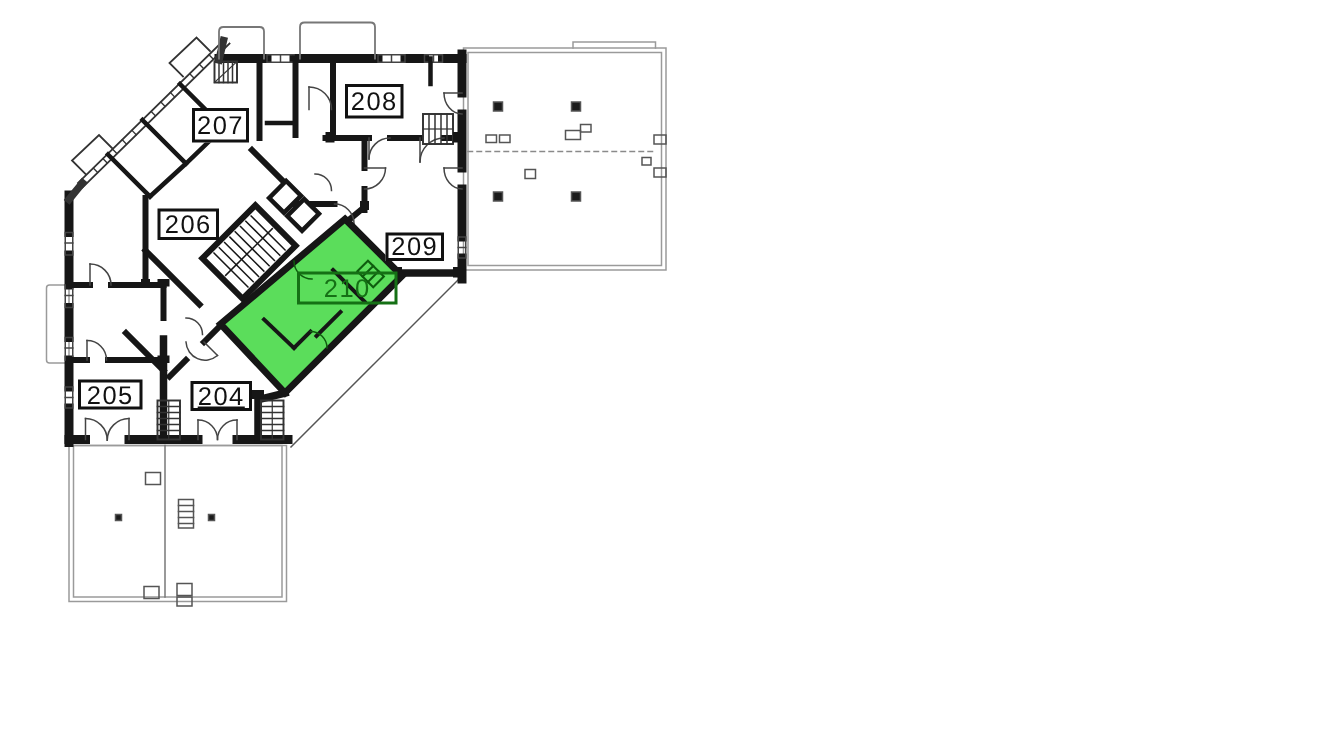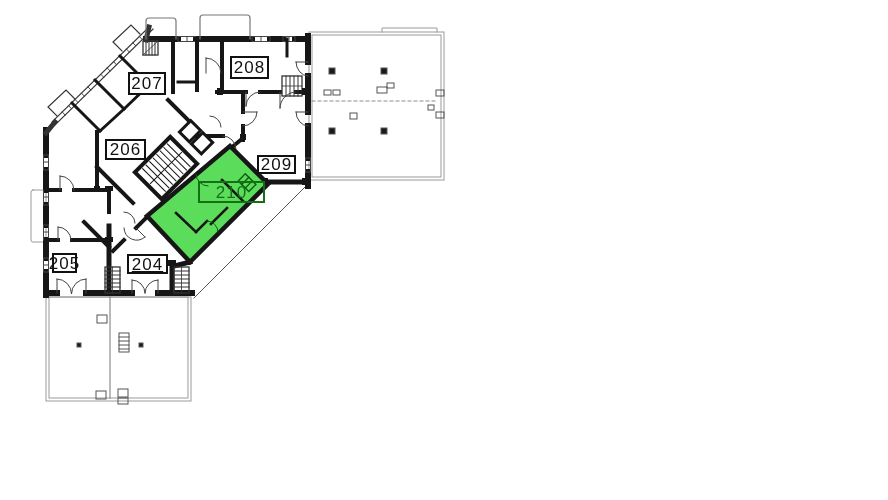--- a/index.html
+++ b/index.html
@@ -4,21 +4,21 @@
 <style>
   html,body{margin:0;padding:0;background:#ffffff;}
   #stage{position:relative;width:888px;height:500px;background:#ffffff;overflow:hidden;
          font-family:"Liberation Sans", sans-serif;}
   #plan-svg{position:absolute;left:0;top:0;}
   .unit-label{position:absolute;box-sizing:border-box;background:#ffffff;border:2px solid #111111;
       color:#111111;display:flex;align-items:center;justify-content:center;
       font-size:17px;line-height:1;letter-spacing:1px;font-weight:400;cursor:pointer;}
   .unit-label.hl{background:transparent;border-color:#157015;color:#157015;}
   .lbl-204{left:127px;top:254px;width:41px;height:20px;text-decoration:underline;}
-  .lbl-205{left:52px; top:253px;width:25px;height:20px;}
+  .lbl-205{left:52px; top:253px;width:43px;height:20px;}
   .lbl-206{left:57px; top:139px;width:41px;height:21px;margin-left:48px;}
   .lbl-207{left:128px;top:72px; width:38px;height:23px;}
   .lbl-208{left:230px;top:56px; width:39px;height:23px;}
   .lbl-209{left:257px;top:139px;width:39px;height:19px;margin-top:16px;}
   .lbl-210{left:198px;top:181px;width:67px;height:22px;}
 </style>
 </head>
 <body>
 
 <div id="stage">

